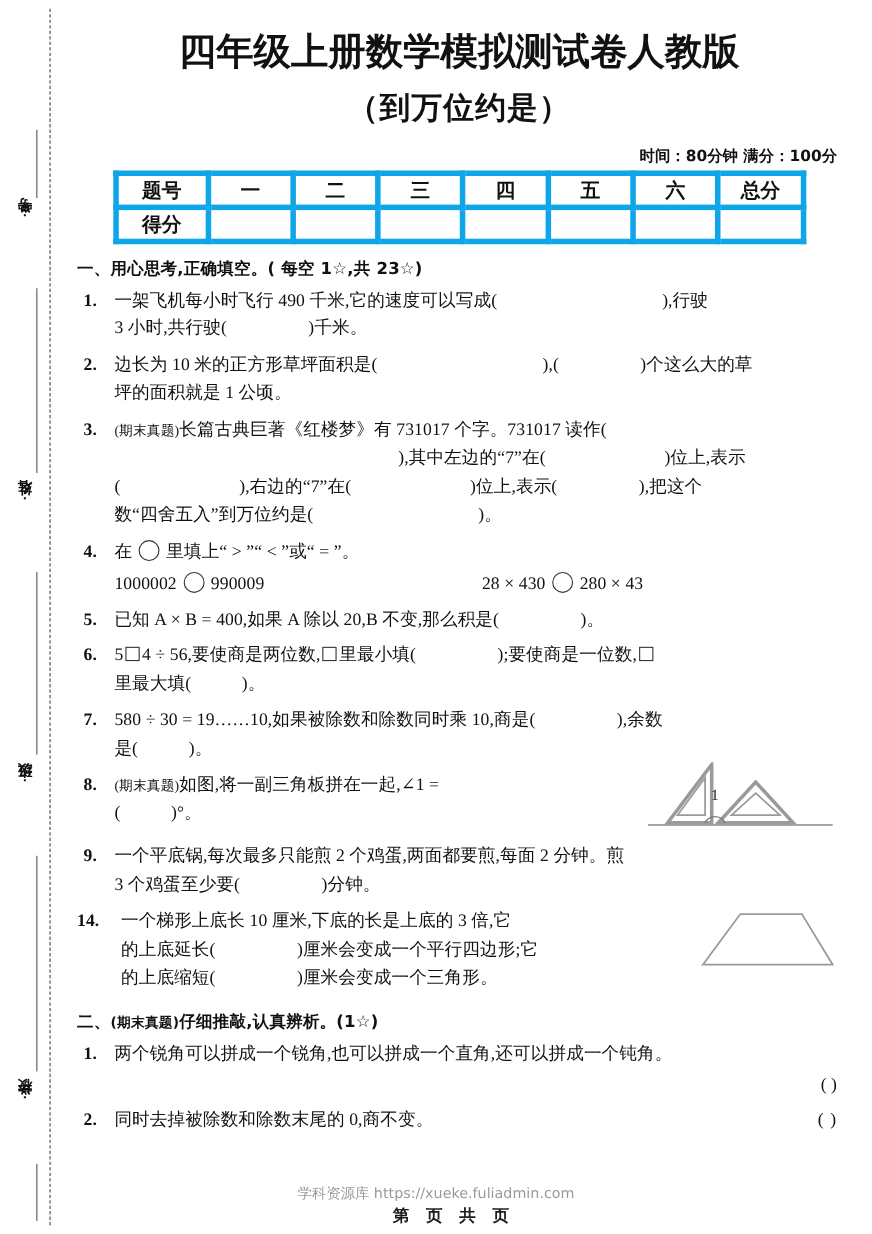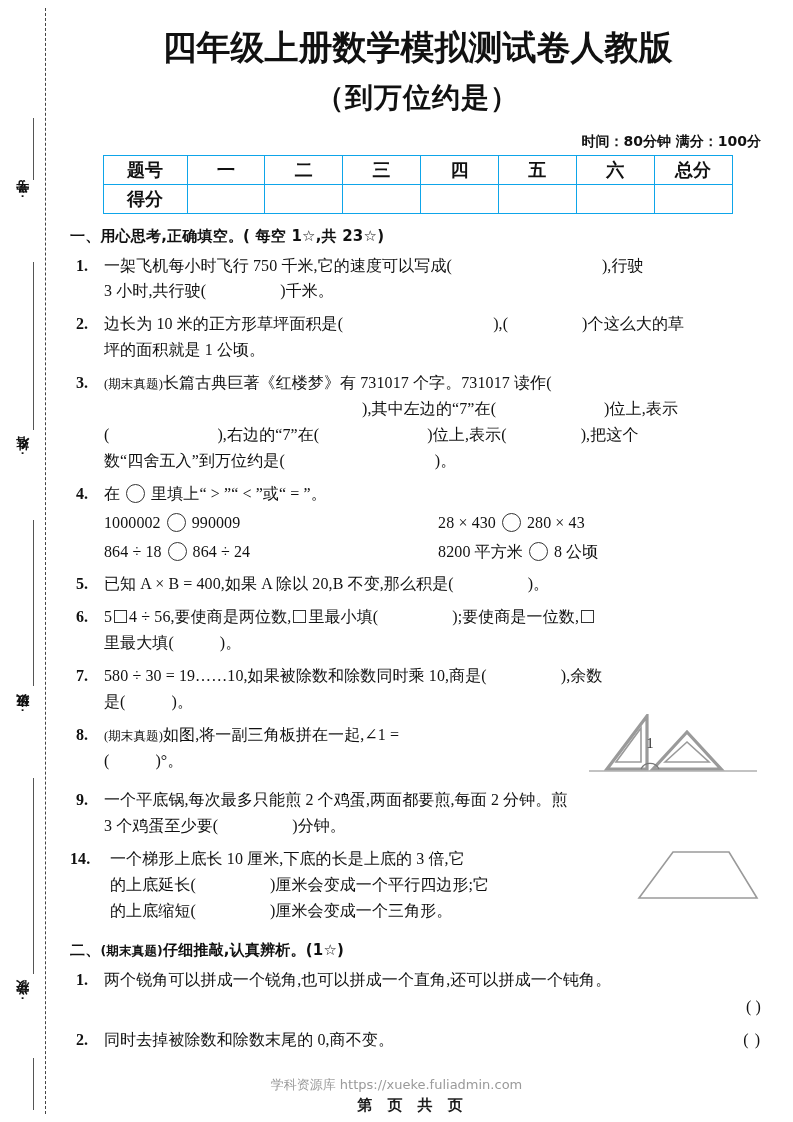--- a/index.html
+++ b/index.html
@@ -84,21 +84,21 @@
   }
 
   
   #score-table {
     margin: 4px auto 0 auto;
     width: 630px;
     border-collapse: collapse;
     table-layout: fixed;
   }
   #score-table td {
-    border: 1px solid #0ea5e9;
+    border: 5px solid #0ea5e9;
     height: 29px;
     text-align: center;
     vertical-align: middle;
     font-family: "DejaVu Sans", "Liberation Sans", sans-serif;
     font-size: 18px;
     font-weight: 700;
   }
   #score-table td.head-cell { width: 84px; }
 
   
@@ -249,21 +249,21 @@
     </tr>
   </tbody>
     </table>
 
   <div class="section-head">
     <span>一、</span><span>用心思考,正确填空。( 每空 1☆,共 23☆)</span>
   </div>
 
   <div class="q">
     <span class="num">1.</span>
-    <span class="qline"><span>一架飞机每小时飞行 750 千米,它的速度可以写成(</span><span class="blank-xl"></span><span>),行驶</span></span>
+    <span class="qline"><span>一架飞机每小时飞行 490 千米,它的速度可以写成(</span><span class="blank-xl"></span><span>),行驶</span></span>
     <span class="qline"><span>3 小时,共行驶(</span><span class="blank-m"></span><span>)千米。</span></span>
   </div>
 
   <div class="q">
     <span class="num">2.</span>
     <span class="qline"><span>边长为 10 米的正方形草坪面积是(</span><span class="blank-xl"></span><span>),(</span><span class="blank-m"></span><span>)个这么大的草</span></span>
     <span class="qline"><span>坪的面积就是 1 公顷。</span></span>
   </div>
 
   <div class="q">
@@ -273,24 +273,20 @@
     <span class="qline"><span>(</span><span class="blank-l"></span><span>),右边的“7”在(</span><span class="blank-l"></span><span>)位上,表示(</span><span class="blank-m"></span><span>),把这个</span></span>
     <span class="qline"><span>数“四舍五入”到万位约是(</span><span class="blank-xl"></span><span>)。</span></span>
   </div>
 
   <div class="q">
     <span class="num">4.</span>
     <span class="qline"><span>在</span><span class="circ"></span><span>里填上“ &gt; ”“ &lt; ”或“ = ”。</span></span>
     <span class="cmp-row">
       <span class="cmp-a"><span>1000002</span><span class="circ"></span><span>990009</span></span>
       <span><span>28 × 430</span><span class="circ"></span><span>280 × 43</span></span>
-    </span>
-    <span class="cmp-row">
-      <span class="cmp-a"><span>864 ÷ 18</span><span class="circ"></span><span>864 ÷ 24</span></span>
-      <span><span>8200 平方米</span><span class="circ"></span><span>8 公顷</span></span>
     </span>
   </div>
 
   <div class="q">
     <span class="num">5.</span>
     <span class="qline"><span>已知 A × B = 400,如果 A 除以 20,B 不变,那么积是(</span><span class="blank-m"></span><span>)。</span></span>
   </div>
 
   <div class="q">
     <span class="num">6.</span>

